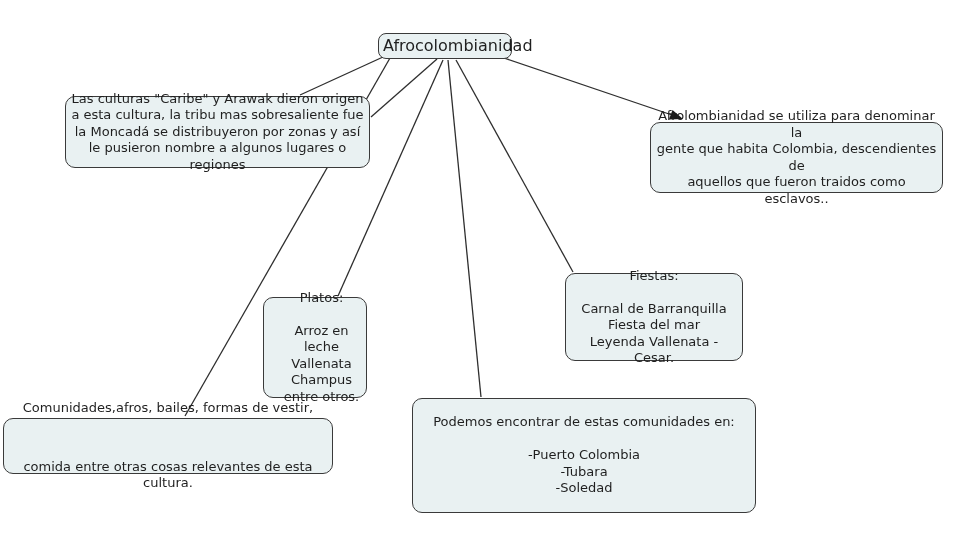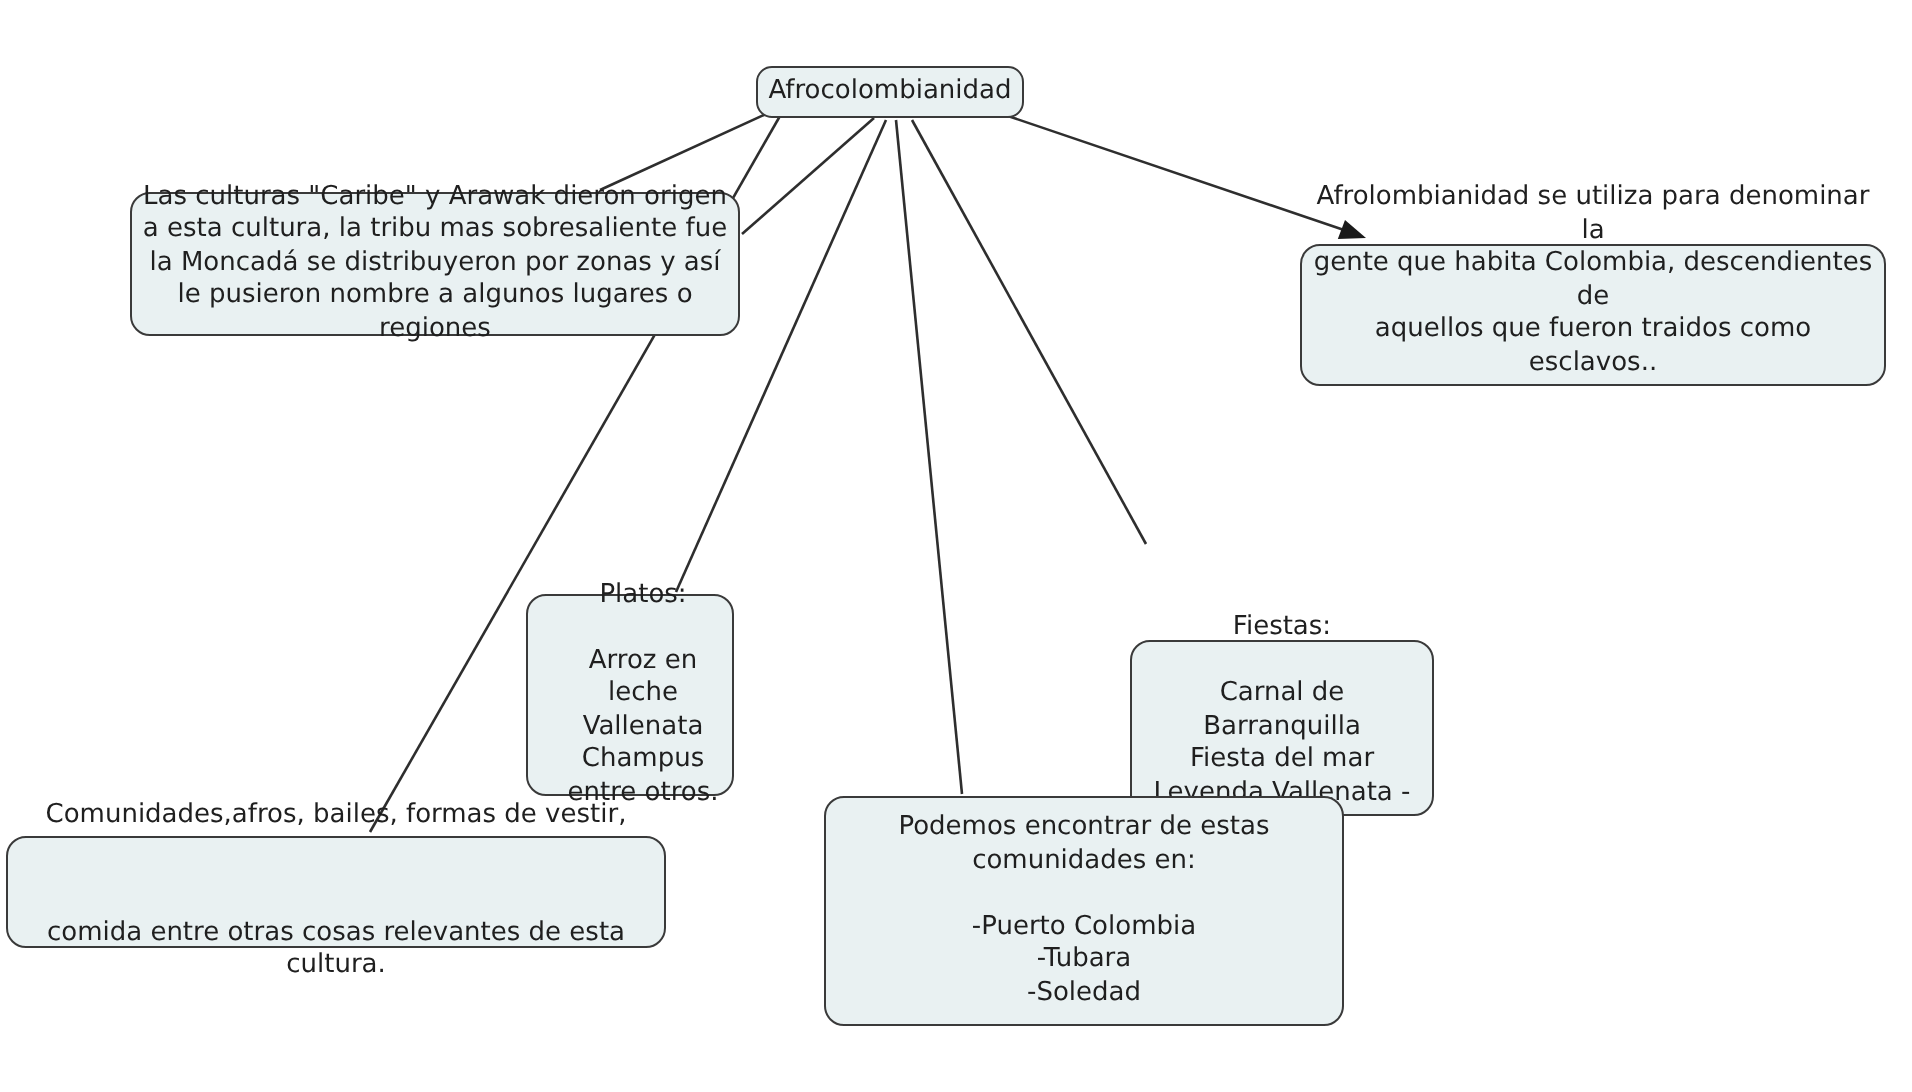--- a/index.html
+++ b/index.html
@@ -33,21 +33,21 @@
     line-height: 16.5px;
     text-align: center;
     display: flex;
     flex-direction: column;
     justify-content: center;
     padding: 2px 4px;
     cursor: default;
   }
   .node.root {
     border-radius: 8px;
-    font-size: 13px;
+    font-size: 16px;
   }
   .line:empty::before {
     content: "\00a0";
   }
 </style>
 </head>
 <body>
 
 <div class="stage">
 
@@ -68,49 +68,49 @@
     <span class="line">Afrocolombianidad</span>
   </div>
 
   <div class="node" style="left:65px; top:96px; width:305px; height:72px;">
       <div class="line">Las culturas "Caribe" y Arawak dieron origen</div>
       <div class="line">a esta cultura, la tribu mas sobresaliente fue</div>
       <div class="line">la Moncadá se distribuyeron por zonas y así</div>
       <div class="line">le pusieron nombre a algunos lugares o regiones</div>
     </div>
 
-  <div class="node" style="left:650px; top:122px; width:293px; height:71px;justify-content:flex-end;">
+  <div class="node" style="left:650px; top:122px; width:293px; height:71px;">
       <div class="line">Afrolombianidad se utiliza para denominar la</div>
       <div class="line">gente que habita Colombia, descendientes de</div>
       <div class="line">aquellos que fueron traidos como esclavos..</div>
     </div>
 
   <div class="node" style="left:263px; top:297px; width:104px; height:101px;padding-left:17px;">
       <div class="line">Platos:</div>
       <div class="line"></div>
       <div class="line">Arroz en leche</div>
       <div class="line">Vallenata</div>
       <div class="line">Champus</div>
       <div class="line">entre otros.</div>
     </div>
 
-  <div class="node" style="left:565px; top:273px; width:152px; height:88px;margin-top:47px;">
+  <div class="node" style="left:565px; top:273px; width:178px; height:88px;">
       <div class="line">Fiestas:</div>
       <div class="line"></div>
       <div class="line">Carnal de Barranquilla</div>
       <div class="line">Fiesta del mar</div>
       <div class="line">Leyenda Vallenata - Cesar.</div>
     </div>
 
   <div class="node" style="left:3px; top:418px; width:330px; height:56px;gap:42px;">
       <div class="line">Comunidades,afros, bailes, formas de vestir,</div>
       <div class="line">comida entre otras cosas relevantes de esta cultura.</div>
     </div>
 
-  <div class="node" style="left:412px; top:398px; width:260px; height:115px;">
+  <div class="node" style="left:412px; top:398px; width:344px; height:115px;">
       <div class="line">Podemos encontrar de estas comunidades en:</div>
       <div class="line"></div>
       <div class="line">-Puerto Colombia</div>
       <div class="line">-Tubara</div>
       <div class="line">-Soledad</div>
     </div>
 
 </div>
 
 </body></html>

